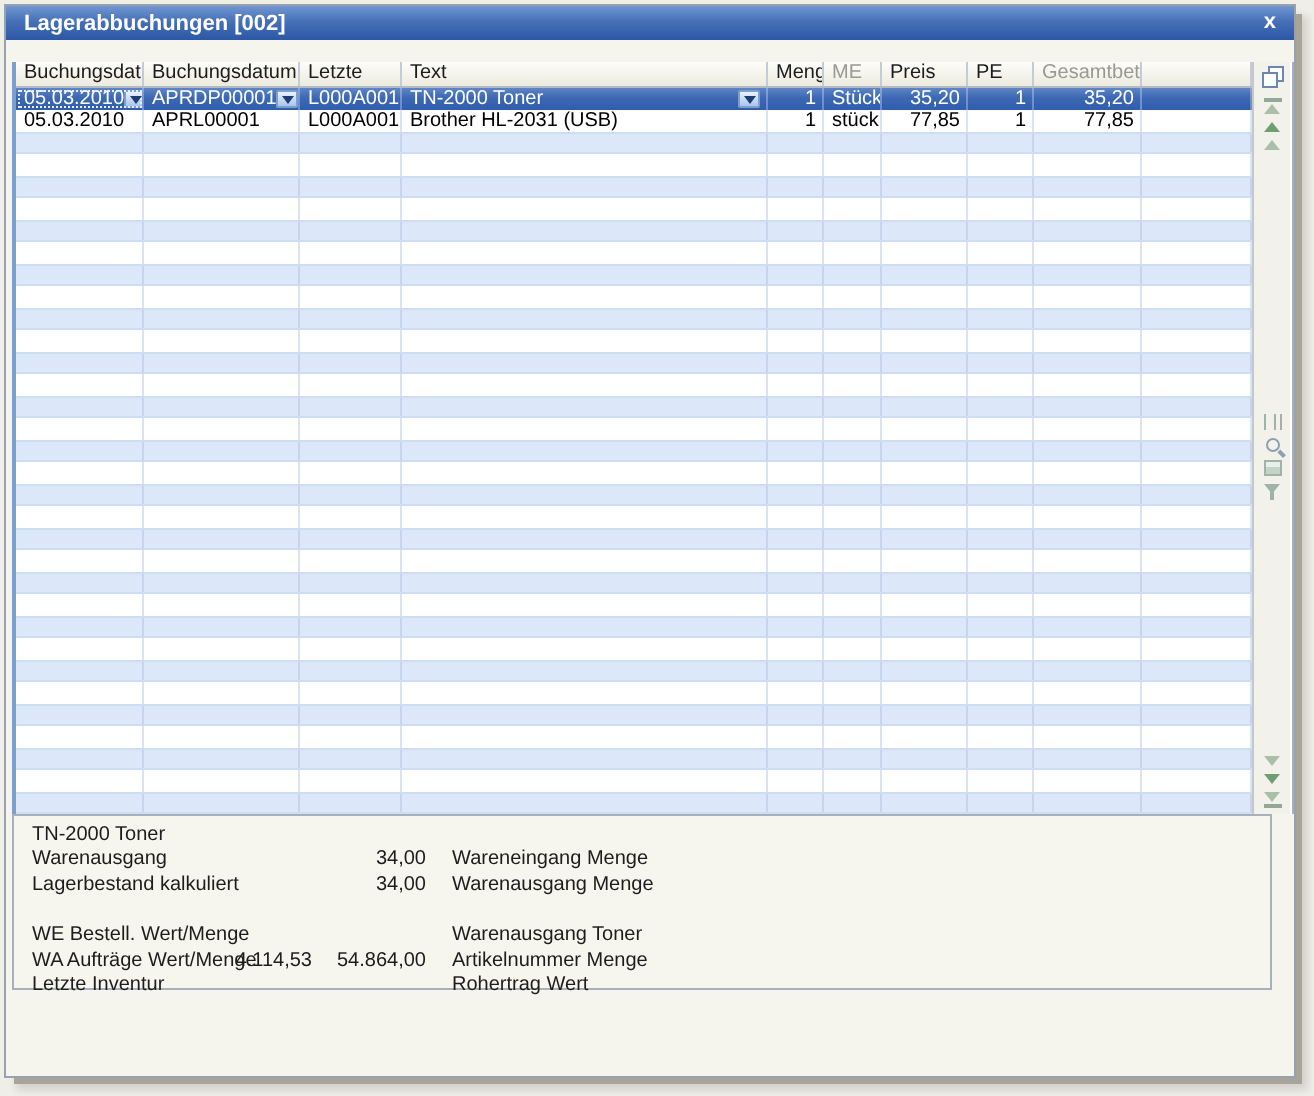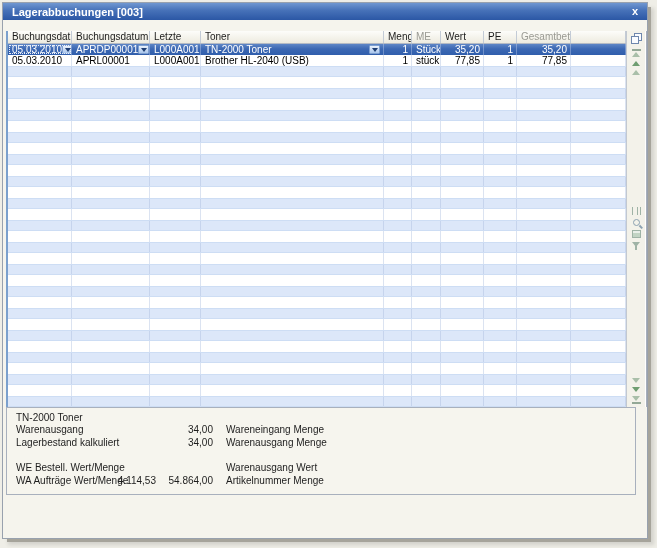--- a/index.html
+++ b/index.html
@@ -82,34 +82,34 @@
   .sv1 { width: 40px; text-align: right; white-space: nowrap; }
   .sv2 { width: 57px; text-align: right; white-space: nowrap; }
   .sl2 { margin-left: 13px; white-space: nowrap; }
   svg { display: block; }
 </style>
 </head>
 <body>
 
 <div class="window">
   <div class="titlebar">
-    <span>Lagerabbuchungen [003]</span>
+    <span>Lagerabbuchungen [002]</span>
     <span class="close">x</span>
   </div>
   <div class="content">
     <div class="grid">
       <div class="cols">
         <div class="header-row" id="header-row">
             <div class="hcell" style="width: 64px;">Buchungsdatum</div>
             <div class="hcell" style="width: 78px;">Buchungsdatum</div>
             <div class="hcell" style="width: 51px;">Letzte</div>
-            <div class="hcell" style="width: 183px;">Toner</div>
+            <div class="hcell" style="width: 183px;">Text</div>
             <div class="hcell" style="width: 28px;">Menge</div>
             <div class="hcell muted" style="width: 29px;">ME</div>
-            <div class="hcell" style="width: 43px;">Wert</div>
+            <div class="hcell" style="width: 43px;">Preis</div>
             <div class="hcell" style="width: 33px;">PE</div>
             <div class="hcell muted" style="width: 54px;">Gesamtbetrag</div>
             <div class="hcell" style="width: 55px;"></div>
           </div>
         <div class="rows" id="rows">
             <div class="row sel">
               <div class="cell" style="width: 64px;">
                 <span>05.03.2010</span>
                 <span class="dd"></span>
               </div>
@@ -148,21 +148,21 @@
               <div class="cell" style="width: 64px;">
                 <span>05.03.2010</span>
               </div>
               <div class="cell" style="width: 78px;">
                 <span>APRL00001</span>
               </div>
               <div class="cell" style="width: 51px;">
                 <span>L000A001</span>
               </div>
               <div class="cell" style="width: 183px;">
-                <span>Brother HL-2040 (USB)</span>
+                <span>Brother HL-2031 (USB)</span>
               </div>
               <div class="cell r" style="width: 28px;">
                 <span>1</span>
               </div>
               <div class="cell" style="width: 29px;">
                 <span>stück</span>
               </div>
               <div class="cell r" style="width: 43px;">
                 <span>77,85</span>
               </div>
@@ -597,24 +597,30 @@
           <div class="srow">
             <span class="sl"></span>
             <span class="sv1"></span>
             <span class="sv2"></span>
             <span class="sl2"></span>
           </div>
           <div class="srow">
             <span class="sl">WE Bestell. Wert/Menge</span>
             <span class="sv1"></span>
             <span class="sv2"></span>
-            <span class="sl2">Warenausgang Wert</span>
+            <span class="sl2">Warenausgang Toner</span>
           </div>
           <div class="srow">
             <span class="sl">WA Aufträge Wert/Menge</span>
             <span class="sv1">4.114,53</span>
             <span class="sv2">54.864,00</span>
             <span class="sl2">Artikelnummer Menge</span>
+          </div>
+          <div class="srow">
+            <span class="sl">Letzte Inventur</span>
+            <span class="sv1"></span>
+            <span class="sv2"></span>
+            <span class="sl2">Rohertrag Wert</span>
           </div>
         </div>
     </div>
   </div>
 </div>
 
 </body></html>

